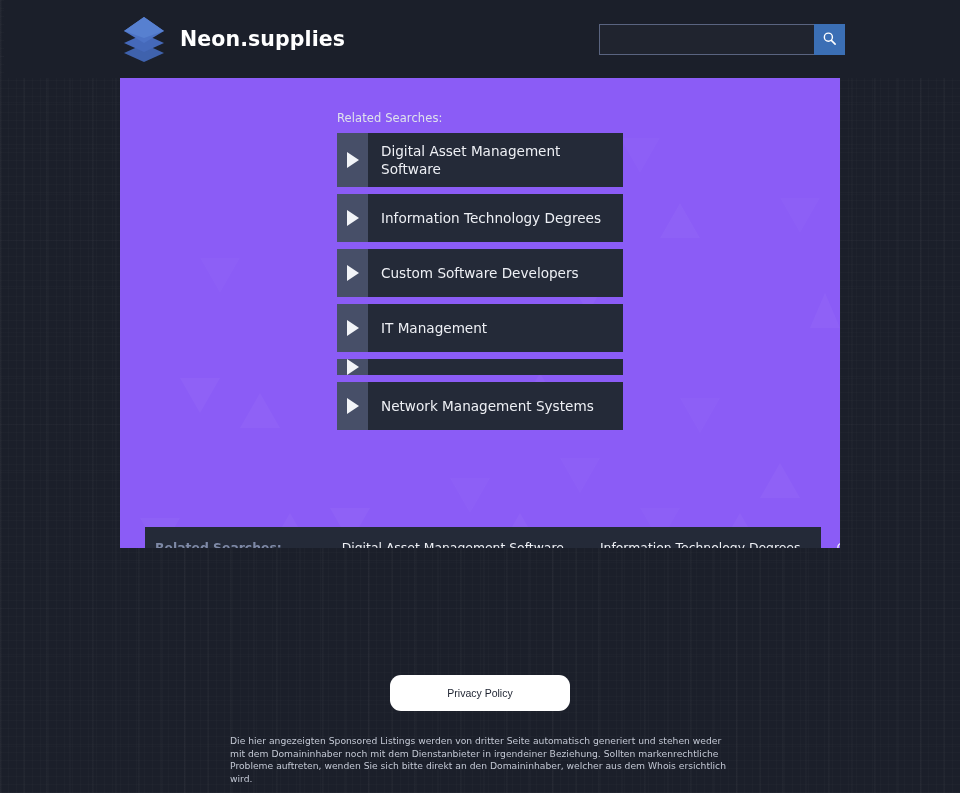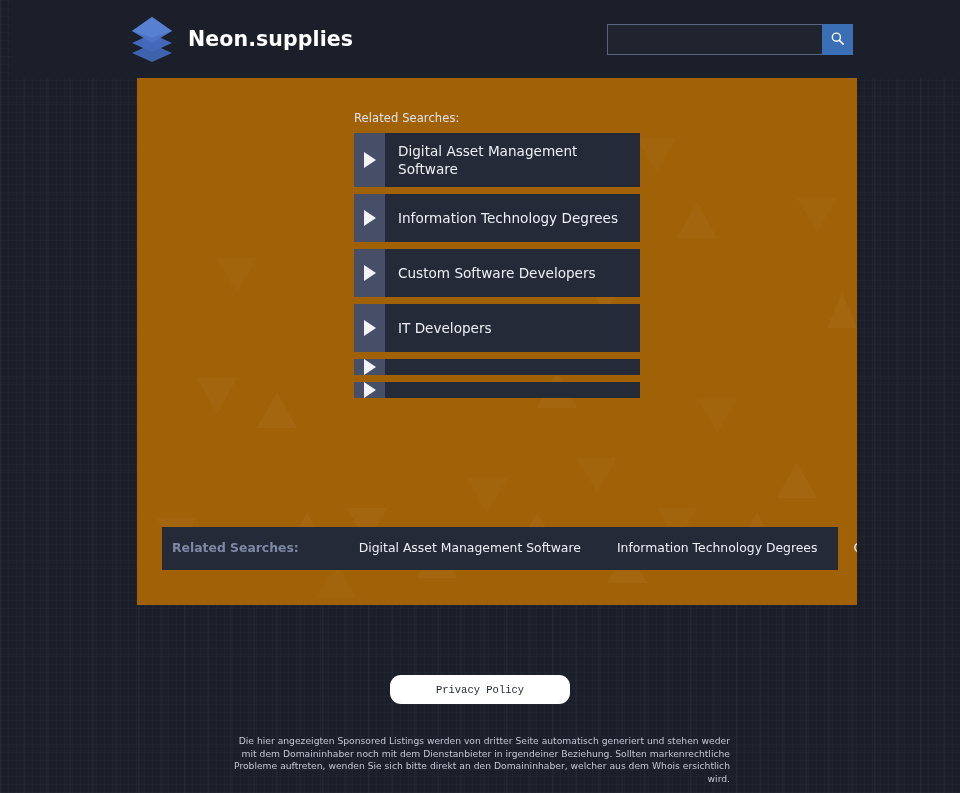--- a/index.html
+++ b/index.html
@@ -33,21 +33,21 @@
     position: absolute;
     inset: 0;
     background-image:
       repeating-linear-gradient(90deg, rgba(255,255,255,0.022) 0 2px, transparent 2px 23px);
     opacity: .7;
   }
 
   
   .header {
     position: absolute;
-    top: 0; left: 12px; right: 0;
+    top: 0; left: 4px; right: 0;
     height: 78px;
     background: #1b1f2a;
     z-index: 5;
   }
   .brand {
     position: absolute;
     left: 118px;
     top: 14px;
     display: flex;
     align-items: center;
@@ -92,25 +92,25 @@
     padding: 0;
     display: flex;
     align-items: center;
     justify-content: center;
     cursor: pointer;
   }
 
   
   .main-panel {
     position: absolute;
-    left: 137px;
+    left: 120px;
     top: 78px;
     width: 720px;
-    height: 527px;
-    background-color: #a16207;
+    height: 470px;
+    background-color: #8b5cf6;
     overflow: hidden;
     z-index: 2;
   }
   .tri-bg {
     position: absolute;
     inset: 0;
     pointer-events: none;
   }
 
   .panel-inner {
@@ -192,39 +192,39 @@
     white-space: nowrap;
     cursor: pointer;
   }
 
   
   .privacy-btn {
     position: absolute;
     left: 390px;
     top: 675px;
     width: 180px;
-    height: 29px;
+    height: 36px;
     background: #ffffff;
     color: #1d2230;
     border: none;
     border-radius: 11px;
-    font-family: Liberation Mono, monospace;
+    font-family: Liberation Sans, sans-serif;
     font-size: 10.5px;
     cursor: pointer;
     z-index: 5;
     display: flex;
     align-items: center;
     justify-content: center;
   }
   .disclaimer {
     position: absolute;
     left: 230px;
     top: 735px;
     width: 500px;
-    text-align: right;
+    text-align: left;
     font-size: 9.2px;
     line-height: 12.6px;
     color: #c3c8d4;
     z-index: 5;
   }
 </style>
 </head>
 <body>
 
 <div id="page-bg"></div>
@@ -313,33 +313,34 @@
         <div class="arrow-box">
           <div class="arrow-tri"></div>
         </div>
         <div class="item-text">Custom Software Developers</div>
       </div>
 
       <div class="list-item item-one-line">
         <div class="arrow-box">
           <div class="arrow-tri"></div>
         </div>
-        <div class="item-text">IT Developers</div>
+        <div class="item-text">IT Management</div>
       </div>
 
       <div class="list-item">
         <div class="arrow-box">
           <div class="arrow-tri"></div>
         </div>
       </div>
 
       <div class="list-item item-one-line">
         <div class="arrow-box">
           <div class="arrow-tri"></div>
         </div>
+        <div class="item-text">Network Management Systems</div>
       </div>
 
 
     </div>
 
     <div class="related-band">
       <span class="band-label">Related Searches:</span><span class="band-link">Digital Asset Management Software</span><span class="band-link">Information Technology Degrees</span><span class="band-link">Custom Software Developers</span>
     </div>
 
   </div>

